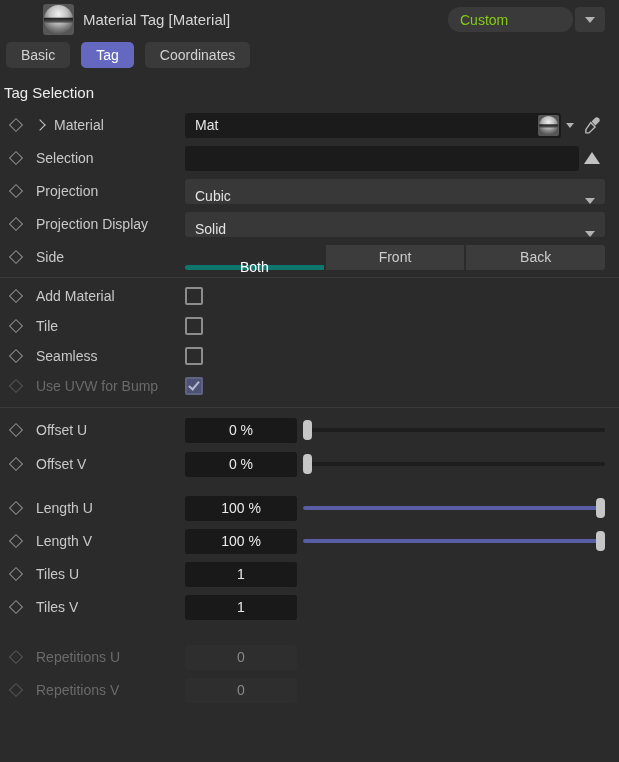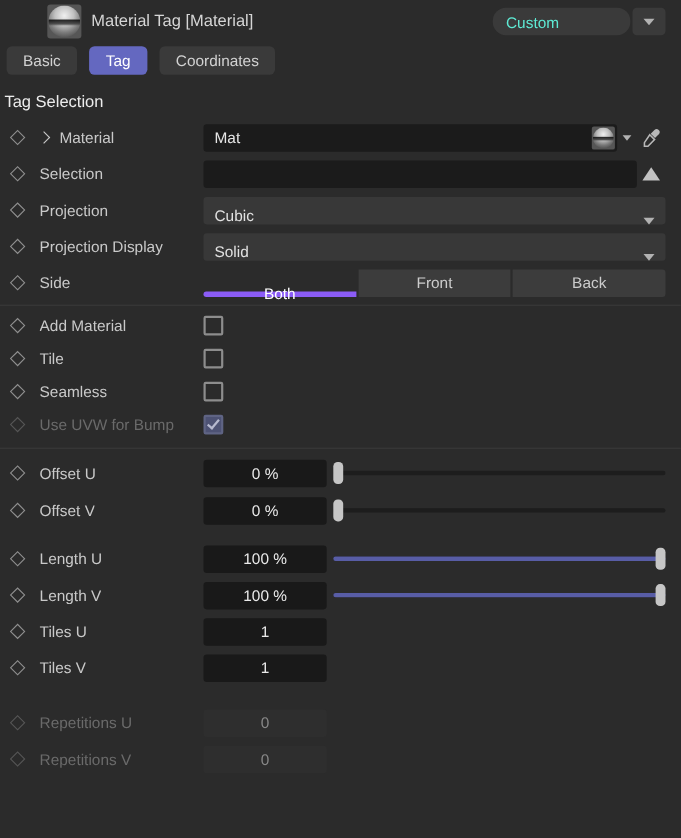--- a/index.html
+++ b/index.html
@@ -8,21 +8,21 @@
 
   
   .header{display:flex;align-items:center;padding:3px 14px 0 3px;height:33px;margin-left:40px;}
   .thumb-sq{width:31px;height:31px;border-radius:3px;background:#565656;display:flex;align-items:center;justify-content:center;flex:none;}
   .sphere{width:29px;height:29px;border-radius:50%;
     background:
       linear-gradient(to bottom, rgba(0,0,0,0) 42%, rgba(8,8,8,0.85) 46%, rgba(70,70,70,0.9) 58%, rgba(0,0,0,0) 64%),
       radial-gradient(circle at 50% 32%, #f0f0f0 0%, #c2c2c2 35%, #7d7d7d 62%, #3a3a3a 95%);}
   .title{margin-left:9px;color:#d6d6d6;font-size:15px;}
   .preset{margin-left:auto;display:flex;gap:2px;}
-  .preset-main{width:113px;height:25px;background:#3a3a3a;border-radius:12px;display:flex;align-items:center;padding-left:12px;color:#5eead4;}
+  .preset-main{width:113px;height:25px;background:#3a3a3a;border-radius:12px;display:flex;align-items:center;padding-left:12px;color:#84cc16;}
   .preset-arrow{width:30px;height:25px;background:#3a3a3a;border-radius:4px;display:flex;align-items:center;justify-content:center;}
   .tri-down{width:0;height:0;border-left:5px solid transparent;border-right:5px solid transparent;border-top:6px solid #b2b2b2;}
   .tri-down.sm{border-left-width:4px;border-right-width:4px;border-top-width:5px;}
   .tri-up{width:0;height:0;border-left:8px solid transparent;border-right:8px solid transparent;border-bottom:12px solid #c2c2c2;}
 
   
   .tabs{display:flex;margin:6px 0 0 6px;}
   .tab{background:#3a3a3a;color:#d2d2d2;height:26px;padding:0 15px;border-radius:5px;display:flex;align-items:center;margin-right:11px;cursor:default;}
   .tab.active{background:#6468c0;color:#ffffff;}
 
@@ -50,21 +50,21 @@
   .picker{width:26px;}
   .sel-drop{width:26px;}
 
   .dropdown{flex:1;height:25px;background:#383838;border-radius:3px;display:flex;align-items:flex-end;padding:0 10px;color:#e2e2e2;}
   .dropdown .tri-down{margin-left:auto;}
 
   .seg{flex:1;display:flex;gap:2px;height:25px;}
   .seg-btn{flex:1;background:#3c3c3c;color:#cccccc;display:flex;align-items:center;justify-content:center;}
   .seg-btn:first-child{border-radius:3px 0 0 3px;}
   .seg-btn:last-child{border-radius:0 3px 3px 0;}
-  .seg-btn.active{background:#8b5cf6;color:#ffffff;margin-top:20px;}
+  .seg-btn.active{background:#0f766e;color:#ffffff;margin-top:20px;}
 
   .checkbox{width:14px;height:14px;border:2px solid #8d8d8d;border-radius:2px;background:transparent;flex:none;position:relative;}
   .checkbox.checked{background:#4d5274;border-color:#5f6484;}
   .checkbox.checked::after{content:"";position:absolute;left:4px;top:0px;width:4px;height:9px;border:solid #b6b9cf;border-width:0 2px 2px 0;transform:rotate(40deg);}
 
   .field{width:112px;height:25px;background:#191919;border-radius:3px;display:flex;align-items:center;justify-content:center;color:#eaeaea;flex:none;}
   .field.disabled{background:#2e2e2e;color:#888888;}
 
   .slider{position:relative;flex:1;height:20px;margin-left:6px;--p:0;}
   .slider .track{position:absolute;left:0;right:0;top:8px;height:4px;background:#1d1d1d;border-radius:2px;}

